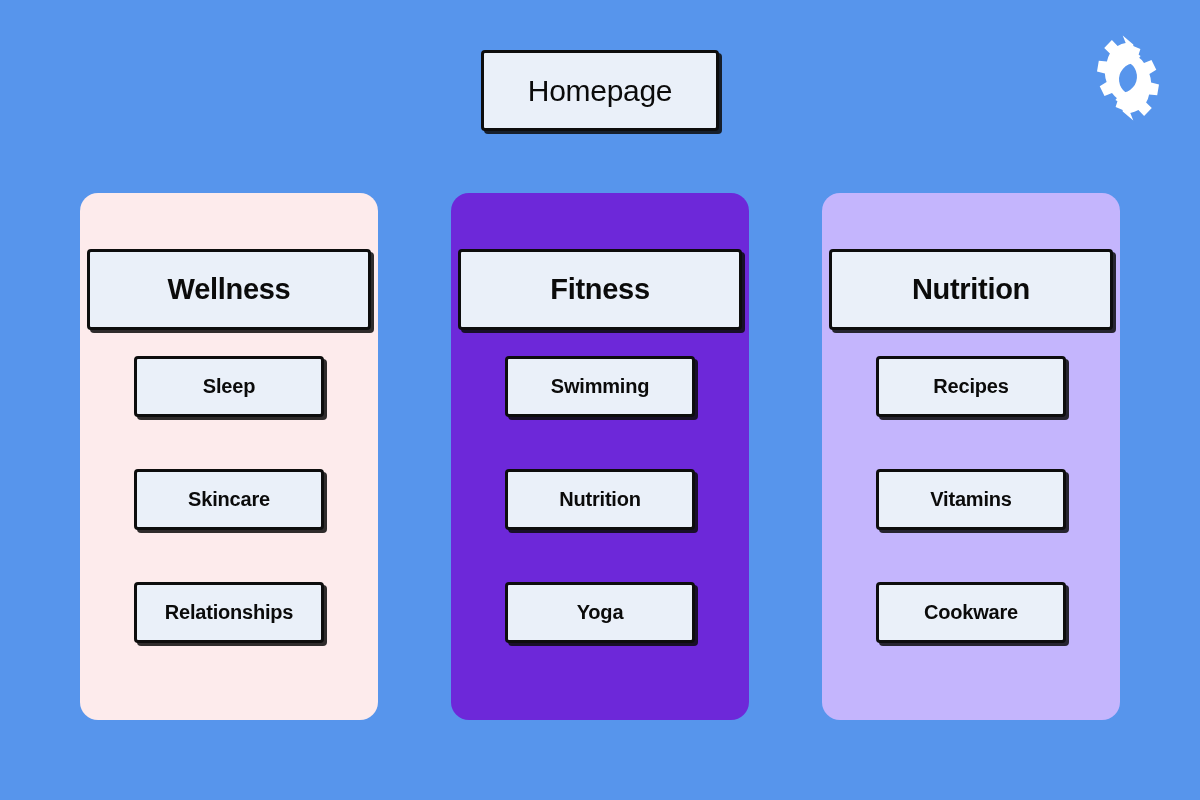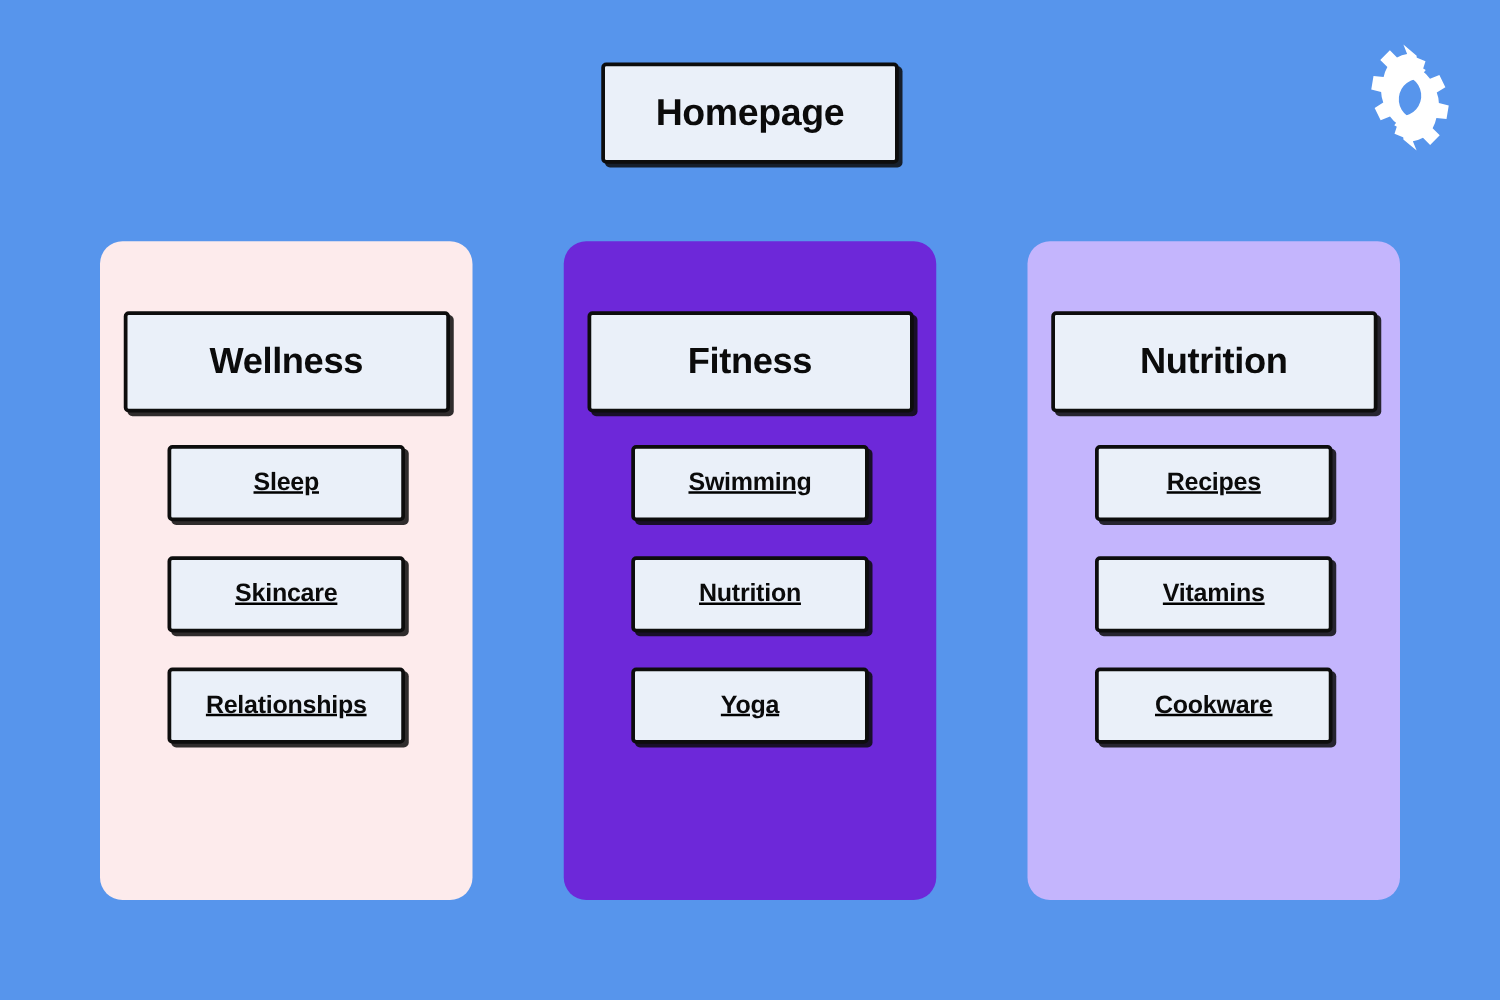--- a/index.html
+++ b/index.html
@@ -44,21 +44,21 @@
     align-items: center;
     justify-content: center;
     box-sizing: border-box;
     text-align: center;
   }
 
   .node.root {
     width: 238px;
     height: 81px;
     font-size: 30px;
-    font-weight: bold;
+    font-weight: normal;
     letter-spacing: -0.3px;
   }
 
   
   #columns {
     position: absolute;
     top: 193px;
     left: 80px;
     width: 1040px;
     height: 527px;
@@ -75,34 +75,33 @@
     flex-direction: column;
     align-items: center;
   }
 
   .column.tone-pink   { background: #FDEBEC; }
   .column.tone-green  { background: #6d28d9; }
   .column.tone-cream  { background: #c4b5fd; }
 
   .node.category {
     margin-top: 56px;
-    width: 261px;
+    width: 284px;
     height: 81px;
     font-size: 29px;
     font-weight: bold;
     letter-spacing: -0.3px;
   }
 
   .leaf-list {
     margin-top: 26px;
     display: flex;
     flex-direction: column;
     align-items: center;
-    gap: 28px;
-    text-decoration: underline;
+    gap: 52px;
   }
 
   .node.leaf {
     width: 190px;
     height: 61px;
     font-size: 20px;
     font-weight: bold;
     letter-spacing: -0.2px;
   }
 </style>

